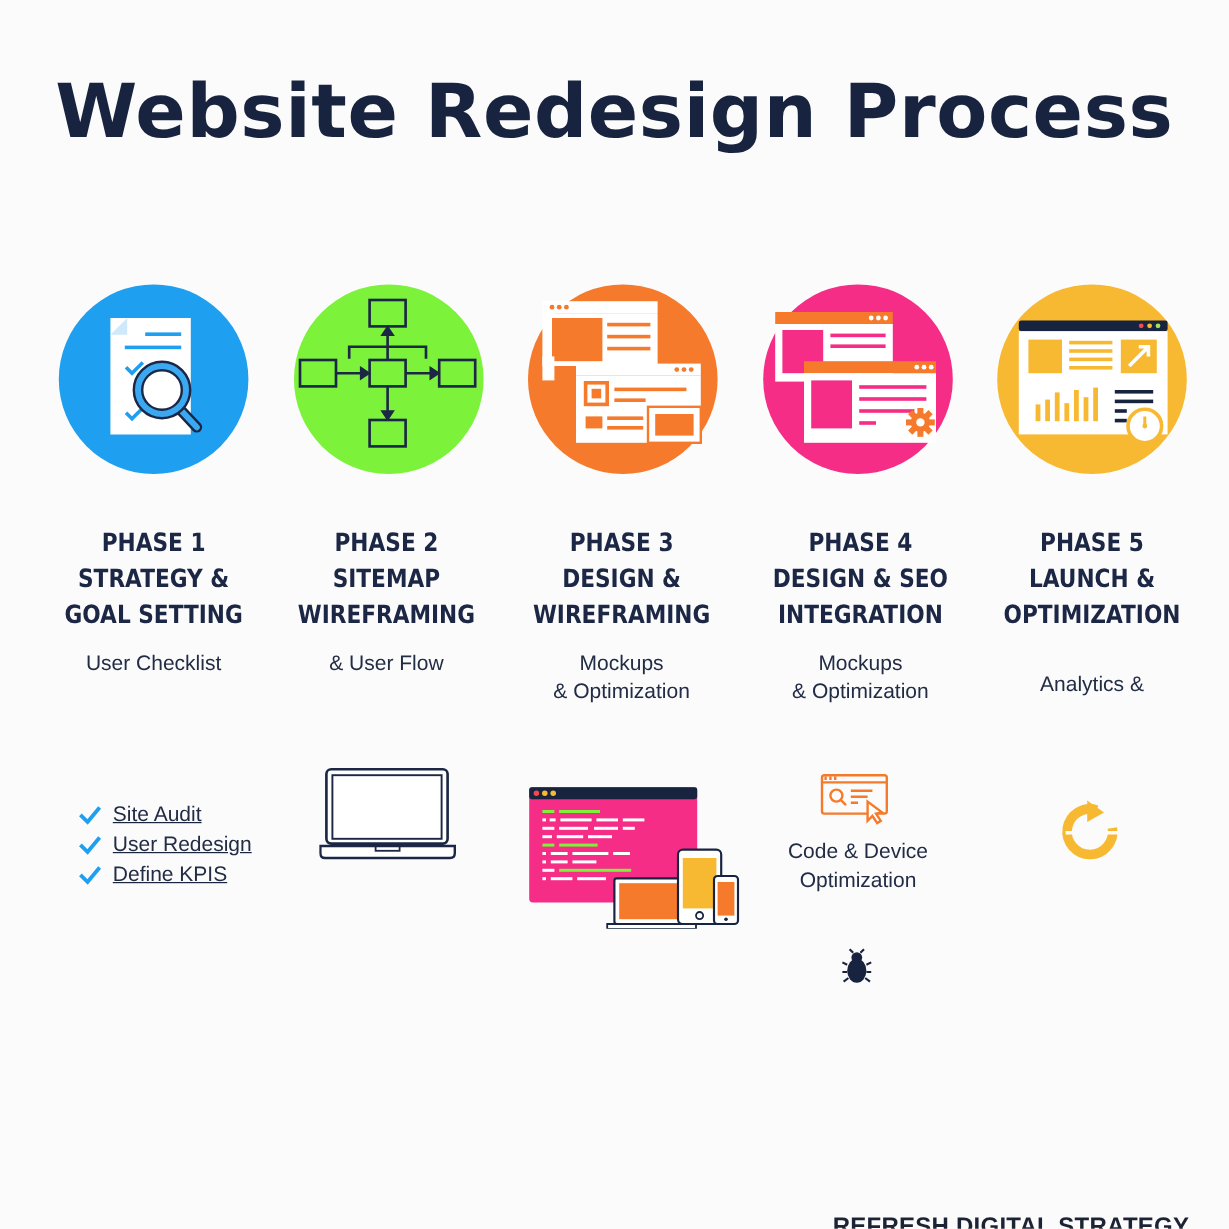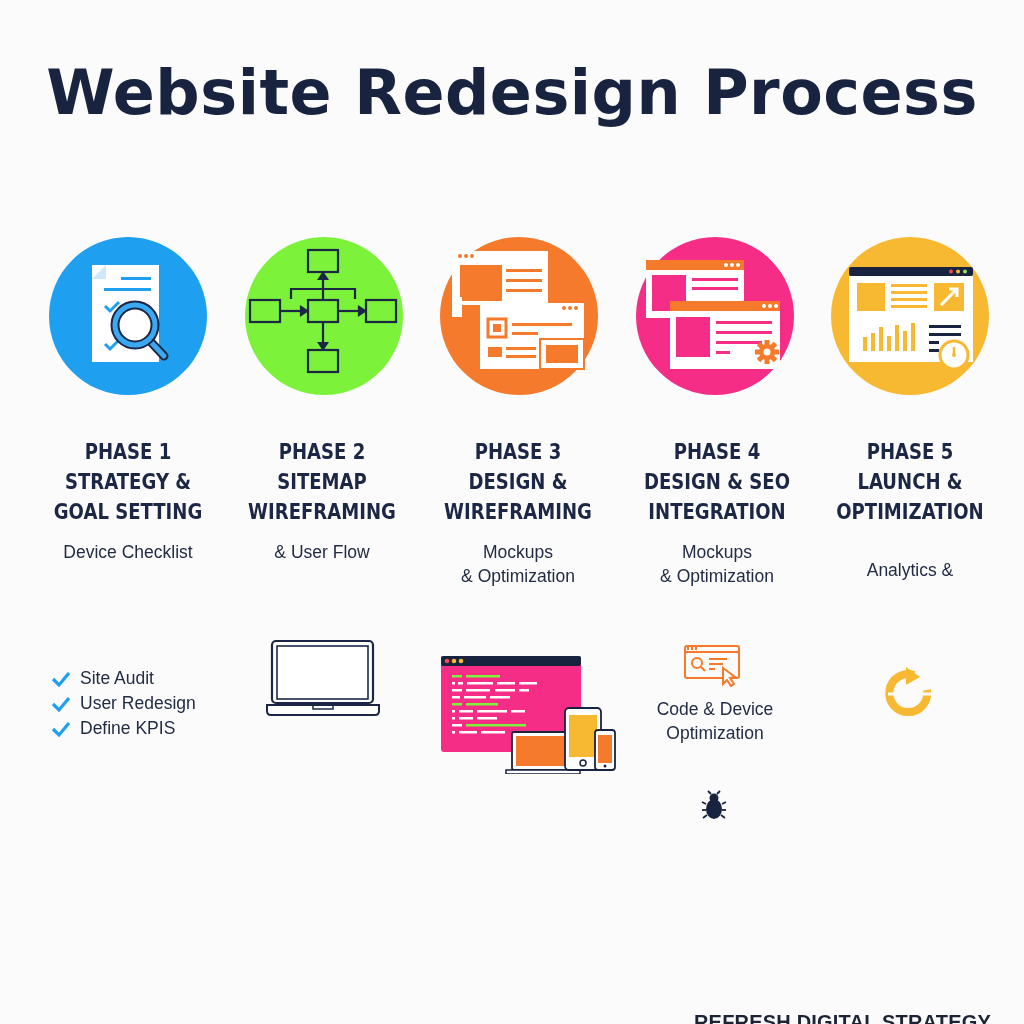--- a/index.html
+++ b/index.html
@@ -17,21 +17,21 @@
   .phase-head {
     position: absolute; top: 437px; width: 180px; text-align: center;
     font-family: "DejaVu Sans", sans-serif; font-weight: bold; font-size: 21px; line-height: 30px;
     color: #1b2744; transform: scaleX(0.86); transform-origin: center top;
   }
   .phase-head div { white-space: nowrap; }
   .phase-sub {
     position: absolute; width: 180px; text-align: center;
     font-family: "Liberation Sans", sans-serif; font-size: 17.5px; line-height: 24px; color: #222c45;
   }
-  .checklist { position: absolute; left: 50px; top: 666px; }
+  .checklist { position: absolute; left: 64px; top: 666px; text-decoration: underline; }
   .check-item { display: flex; align-items: center; height: 25px; font-size: 17.5px; color: #222c45; }
   .check-item .chk { width: 22px; height: 18px; margin-right: 8px; }
   .abs { position: absolute; }
   .footer {
     position: absolute; right: 33px; top: 971px; font-family: "Liberation Sans", sans-serif;
     font-weight: bold; font-size: 20px; color: #1b2335; letter-spacing: 0.2px; margin-top: 40px;
   }
   .caption {
     position: absolute; text-align: center; font-size: 17.5px; line-height: 24px; color: #222c45;
   }
@@ -192,21 +192,21 @@
   <div>DESIGN &amp; SEO</div>
   <div>INTEGRATION</div>
 </div>
 <div class="phase-head" style="left:820px;">
   <div>PHASE 5</div>
   <div>LAUNCH &amp;</div>
   <div>OPTIMIZATION</div>
 </div>
 
 <div class="phase-sub" style="left:38px; top:540px;">
-  <div>Device Checklist</div>
+  <div>User Checklist</div>
 </div>
 <div class="phase-sub" style="left:232px; top:540px;">
   <div>&amp; User Flow</div>
 </div>
 <div class="phase-sub" style="left:428px; top:540px;">
   <div>Mockups</div>
   <div>&amp; Optimization</div>
 </div>
 <div class="phase-sub" style="left:627px; top:540px;">
   <div>Mockups</div>

